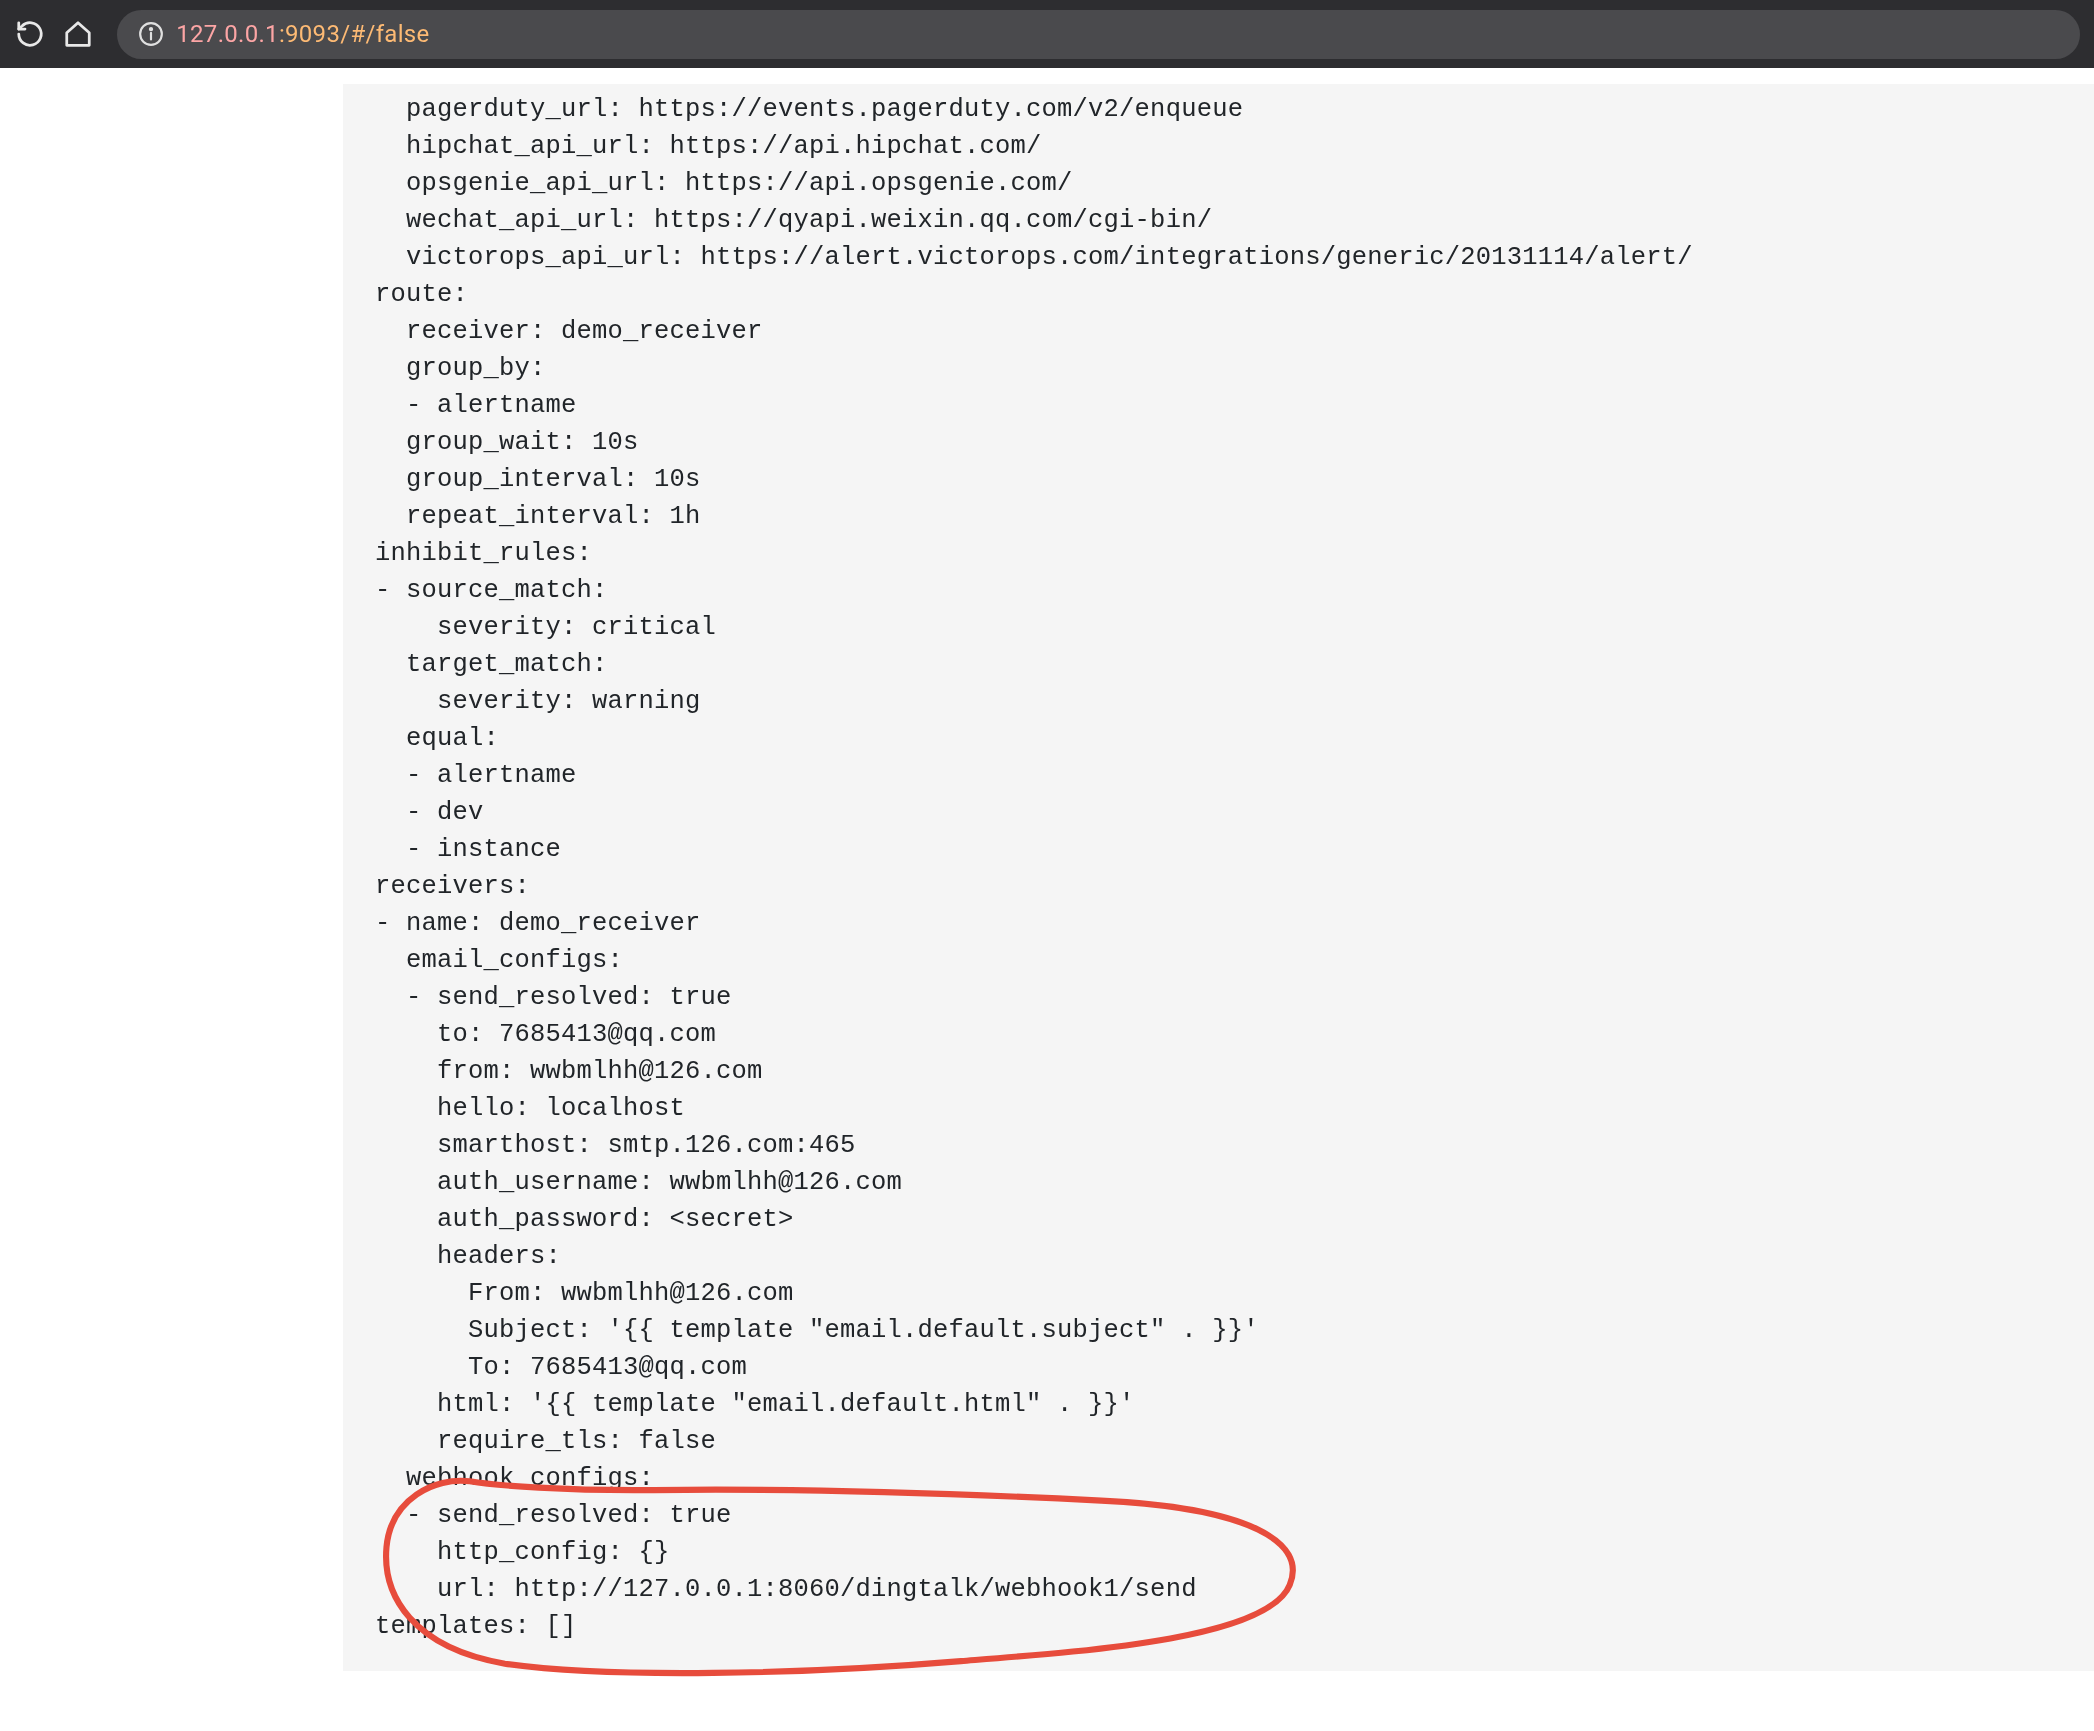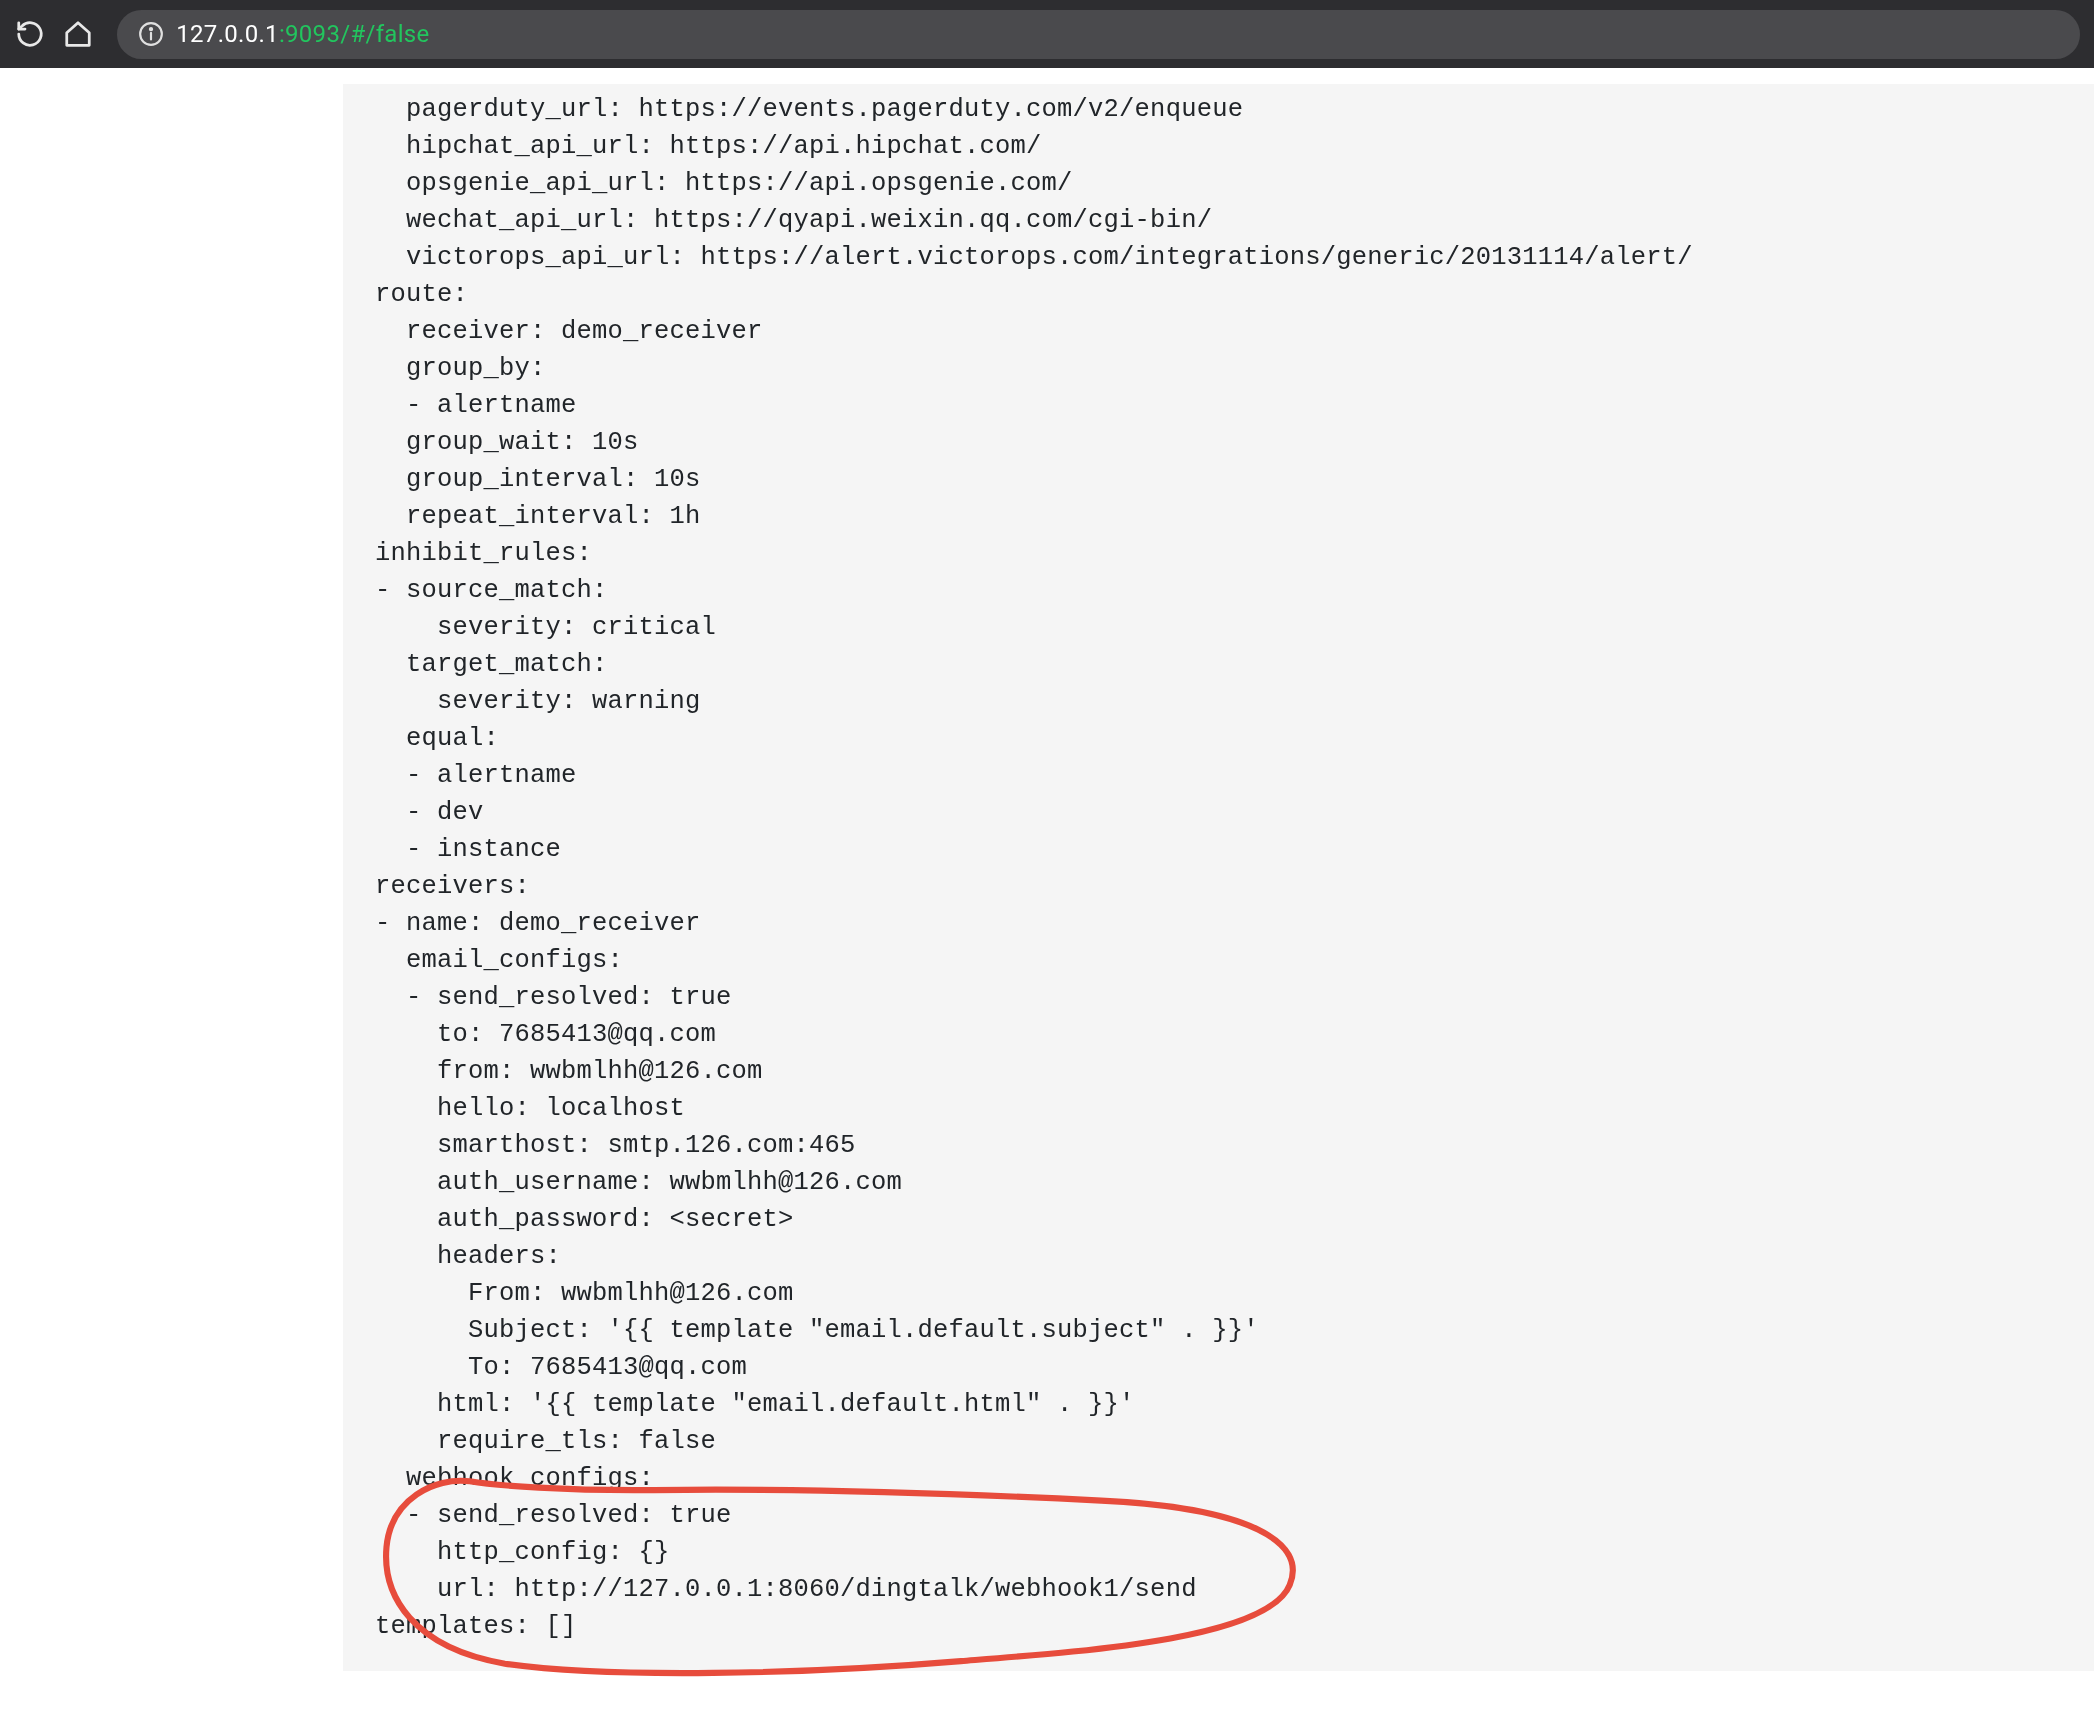--- a/index.html
+++ b/index.html
@@ -57,25 +57,25 @@
       height: 26px;
       flex-shrink: 0;
     }
     
     .url-text {
       font-family: -apple-system, BlinkMacSystemFont, "Segoe UI", Roboto, sans-serif;
       letter-spacing: 0.3px;
     }
     
     .url-host {
-      color: #ffffff;
+      color: #fca5a5;
     }
     
     .url-rest {
-      color: #22c55e;
+      color: #fdba74;
     }
     
     .page-content {
       background: #ffffff;
       padding: 16px;
     }
     
     .config-container {
       background: #f5f5f5;
       margin: 0 auto;

